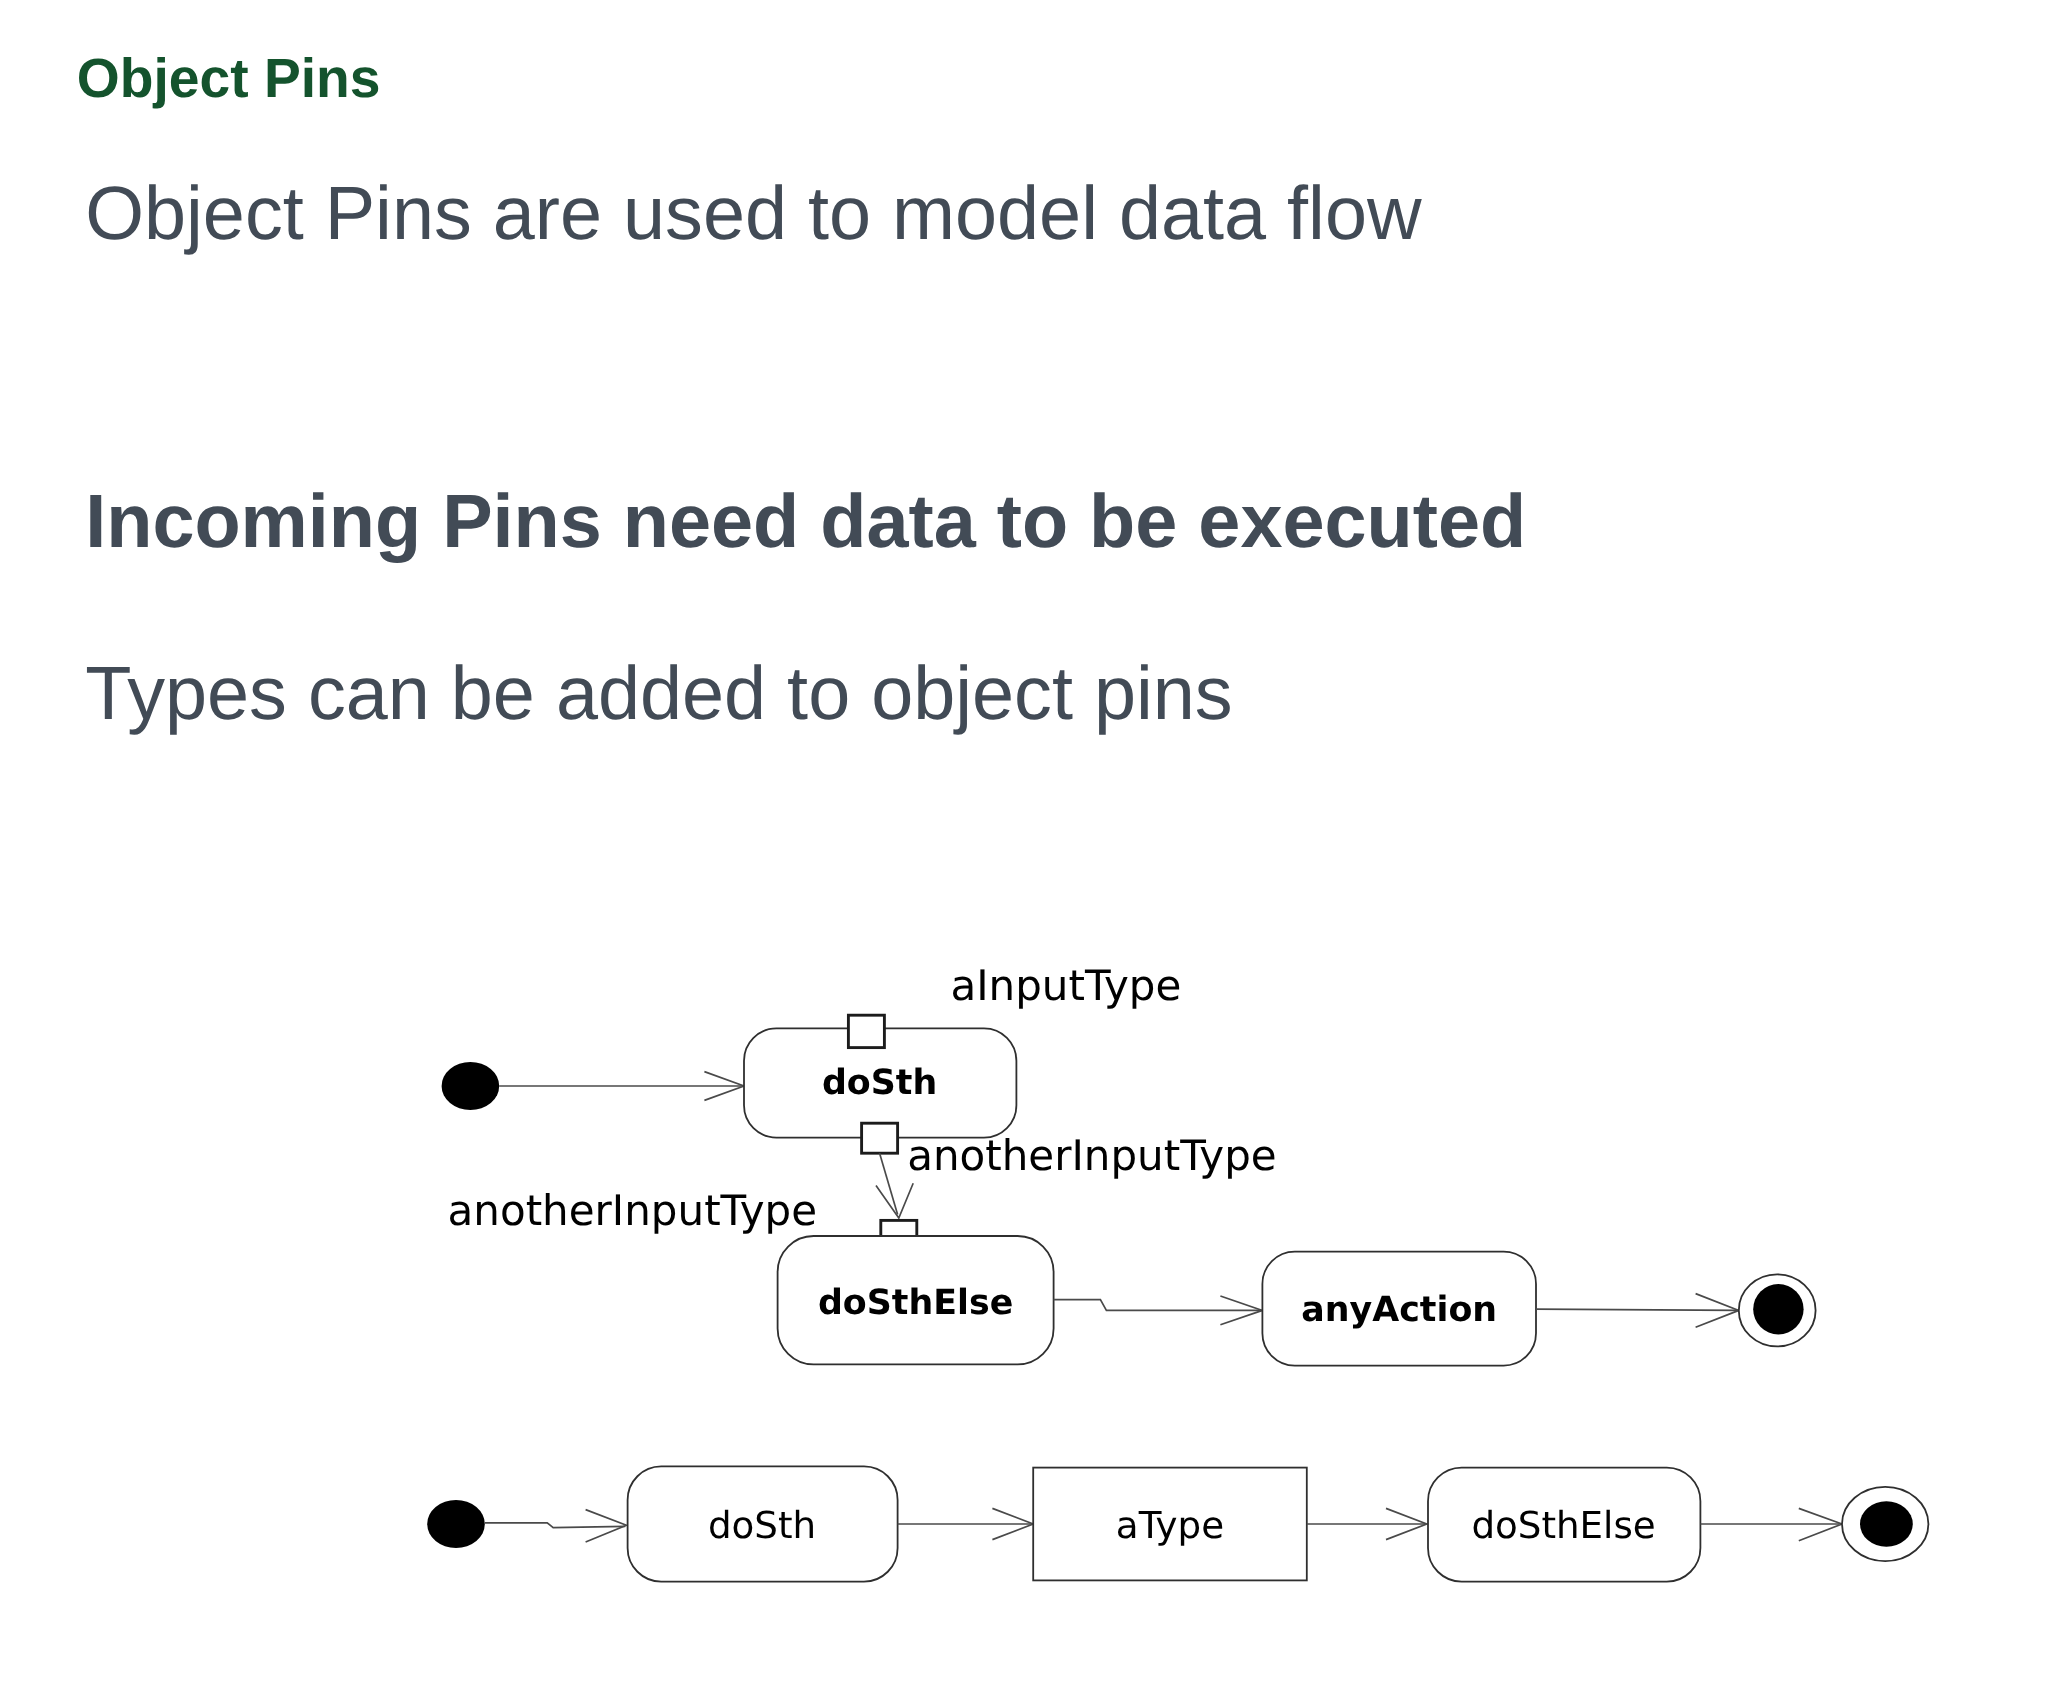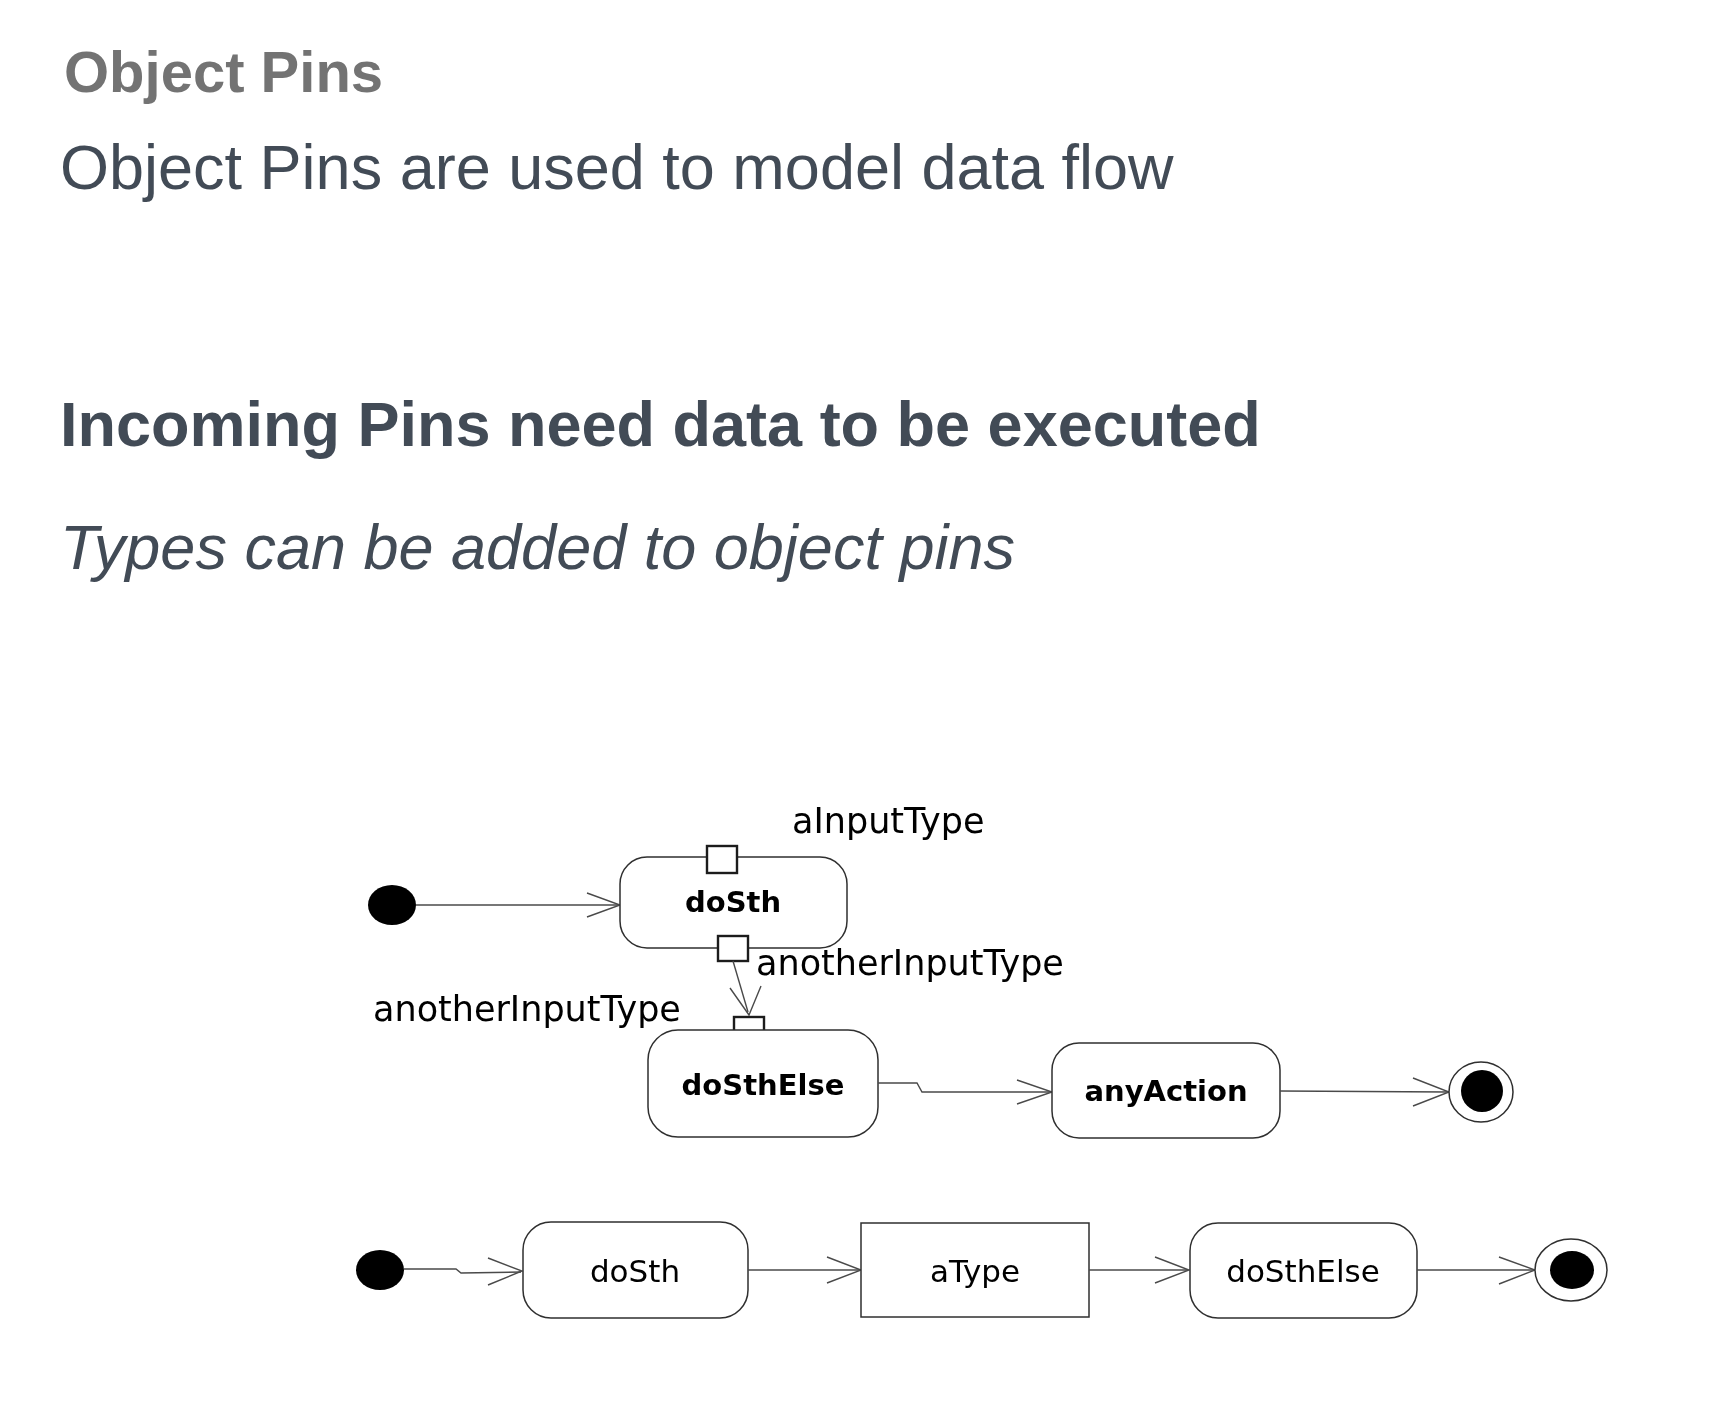--- a/index.html
+++ b/index.html
@@ -3,31 +3,31 @@
 <meta charset="utf-8">
 <style>
   html,body { margin:0; padding:0; background:#ffffff; }
   .slide {
     position:relative; width:1713px; height:1409px;
     background:#ffffff; overflow:hidden;
     font-family:"Liberation Sans", sans-serif;
   }
   .slide-title {
     position:absolute; left:64px; top:38px; margin:0;
-    font-size:58px; font-weight:700; color:#737373; white-space:nowrap;
+    font-size:46px; font-weight:700; color:#14532d; white-space:nowrap;
   }
   .bullet {
-    position:absolute; left:60px; margin:0;
+    position:absolute; left:60px; margin:11px;
     font-size:63px; font-weight:400; color:#424b56;
     line-height:1.1; white-space:nowrap;
   }
   .bullet.l1 { top:133px; }
   .bullet.l2 { top:257px; }
   .bullet.l3 { top:390px;font-weight:bold; }
-  .bullet.l4 { top:513px;font-style:italic; }
+  .bullet.l4 { top:533px; }
 
   svg.diagram { position:absolute; left:0; top:0; }
 
   .action { fill:#ffffff; stroke:#2f2f2f; stroke-width:1.5; }
   .objnode { fill:#ffffff; stroke:#2f2f2f; stroke-width:1.5; }
   .pin { fill:#ffffff; stroke:#1c1c1c; stroke-width:2.4; }
   .flow { fill:none; stroke:#4a4a4a; stroke-width:1.4; }
   .nodefill { fill:#000000; stroke:none; }
   .ring { fill:#ffffff; stroke:#2f2f2f; stroke-width:1.5; }
 

